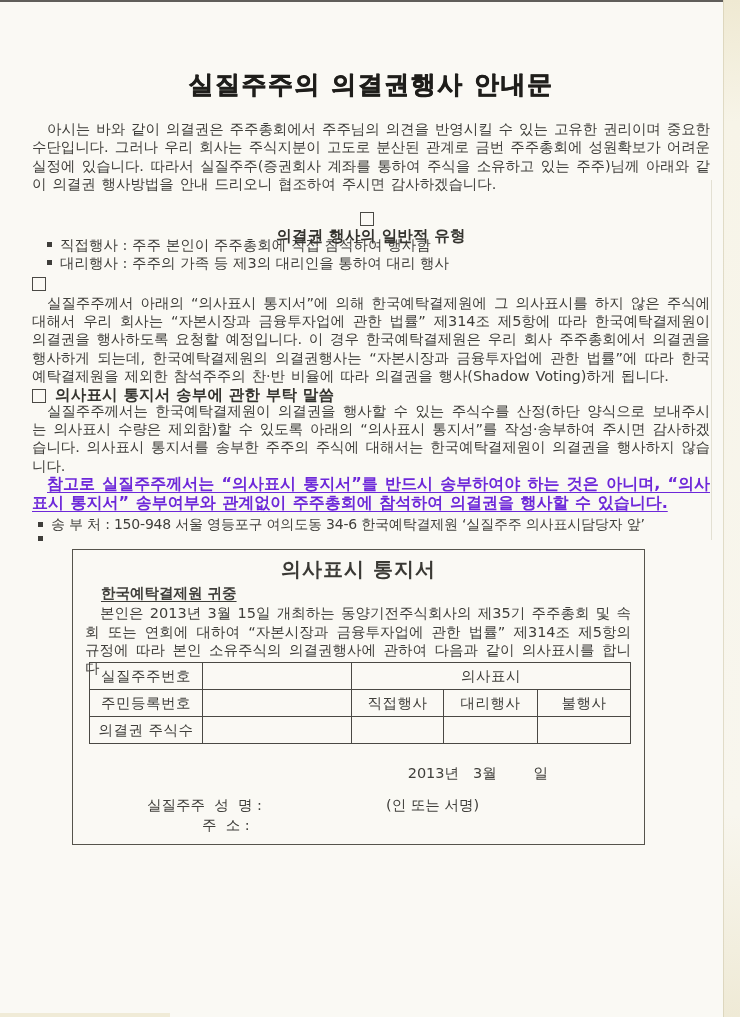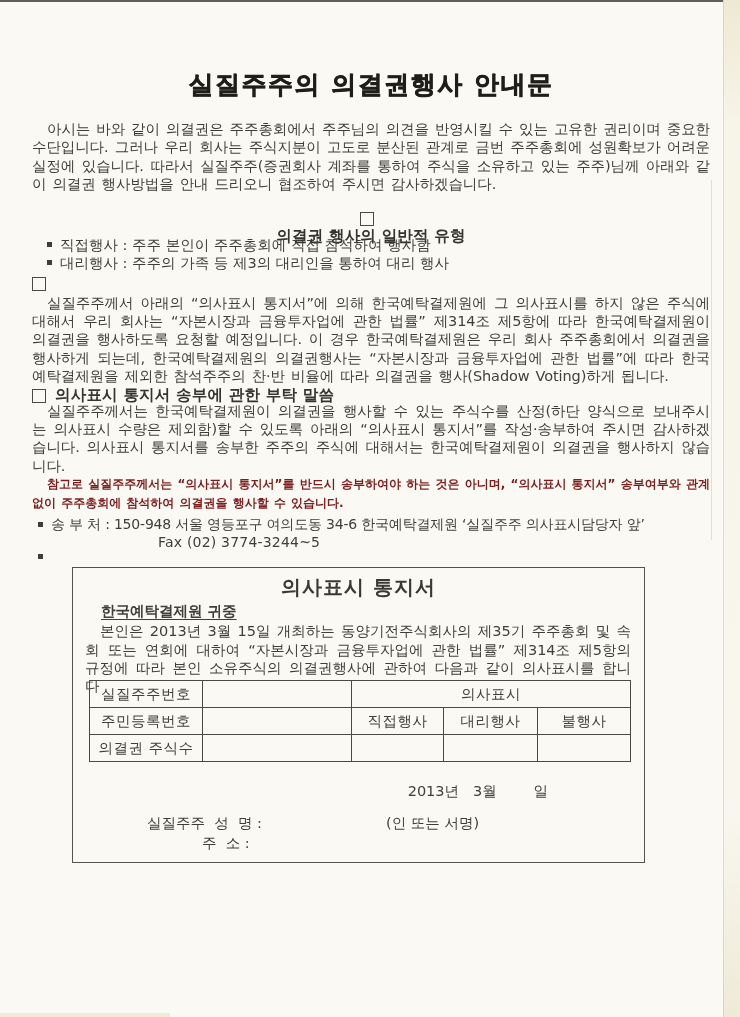--- a/index.html
+++ b/index.html
@@ -66,23 +66,23 @@
   ul.bullets { list-style:none; margin:4px 0 0 0; padding:0 0 0 15px; }
   ul.bullets li {
     font-size:14.5px; line-height:18px; color:#3f3e3a;
     display:flex; align-items:center;
   }
   .sq {
     display:inline-block; width:5px; height:5px; background:#3f3e3a;
     margin-right:8px; flex:0 0 auto;
   }
   .emphasis {
-    margin:0; font-size:12px; line-height:18.4px;
-    font-weight:bold; color:#7f1d1d;
-    text-underline-offset:3px;
+    margin:0; font-size:16px; line-height:18.4px;
+    font-weight:bold; color:#6d28d9;
+    text-decoration:underline; text-underline-offset:3px;
     text-align:justify; text-align-last:left; word-spacing:1px;
     text-indent:15px;
   }
   ul.dispatch { list-style:none; margin:3px 0 0 0; padding:0 0 0 6px; }
   ul.dispatch li {
     font-size:14px; line-height:18px; display:flex; align-items:center;
     letter-spacing:-0.2px;
   }
   .fax-line {
     font-size:14px; line-height:18px; margin-left:126px; letter-spacing:0.2px;
@@ -173,21 +173,20 @@
     </div>
     <p class="para indent" style="margin-top:-4px;">실질주주께서는 한국예탁결제원이 의결권을 행사할 수 있는 주식수를 산정(하단 양식으로 보내주시는 의사표시 수량은 제외함)할 수 있도록 아래의 “의사표시 통지서”를 작성·송부하여 주시면 감사하겠습니다. 의사표시 통지서를 송부한 주주의 주식에 대해서는 한국예탁결제원이 의결권을 행사하지 않습니다.</p>
     <p class="emphasis">참고로 실질주주께서는 “의사표시 통지서”를 반드시 송부하여야 하는 것은 아니며, “의사표시 통지서” 송부여부와 관계없이 주주총회에 참석하여 의결권을 행사할 수 있습니다.</p>
 
     <ul class="dispatch">
       <li>
         <span class="sq"></span>
         <span>송 부 처 : 150-948 서울 영등포구 여의도동 34-6 한국예탁결제원 ‘실질주주 의사표시담당자 앞’</span>
       </li>
     </ul>
-    <div class="fax-line">Fax (02) 3774-3244~5</div>
     <ul class="dispatch">
       <li>
         <span class="sq"></span>
       </li>
     </ul>
 
     <div class="notice-box">
       <div class="nb-title">의사표시 통지서</div>
       <div class="nb-addressee">한국예탁결제원 귀중</div>
       <p class="nb-body">본인은 2013년 3월 15일 개최하는 동양기전주식회사의 제35기 주주총회 및 속회 또는 연회에 대하여 “자본시장과 금융투자업에 관한 법률” 제314조 제5항의 규정에 따라 본인 소유주식의 의결권행사에 관하여 다음과 같이 의사표시를 합니다</p>

